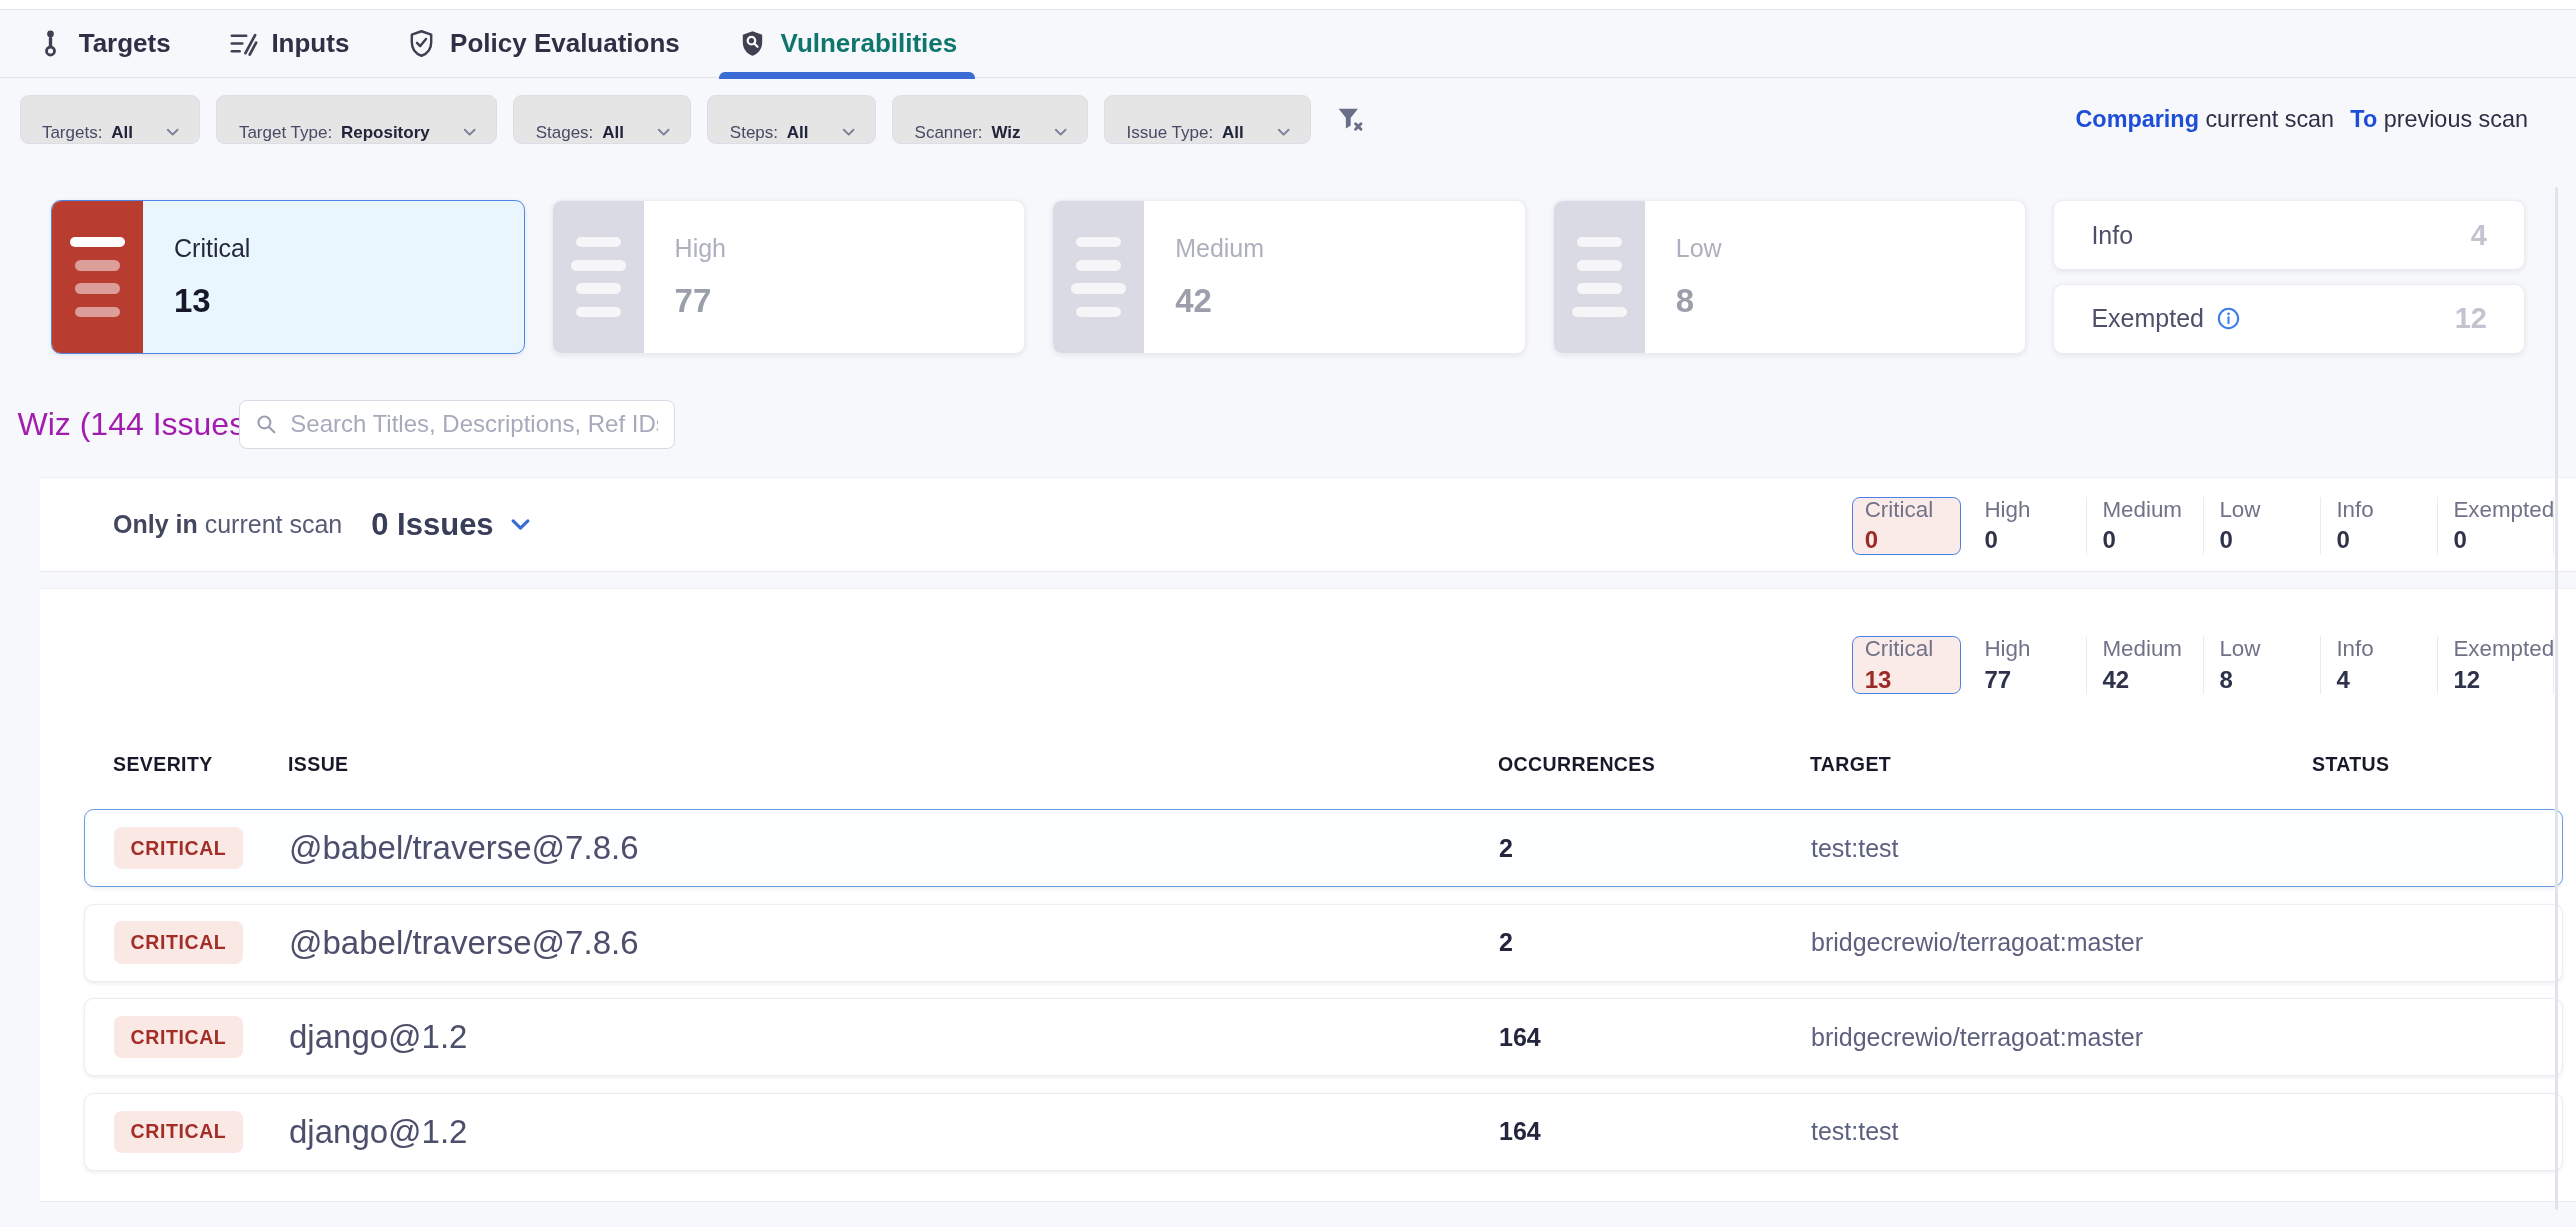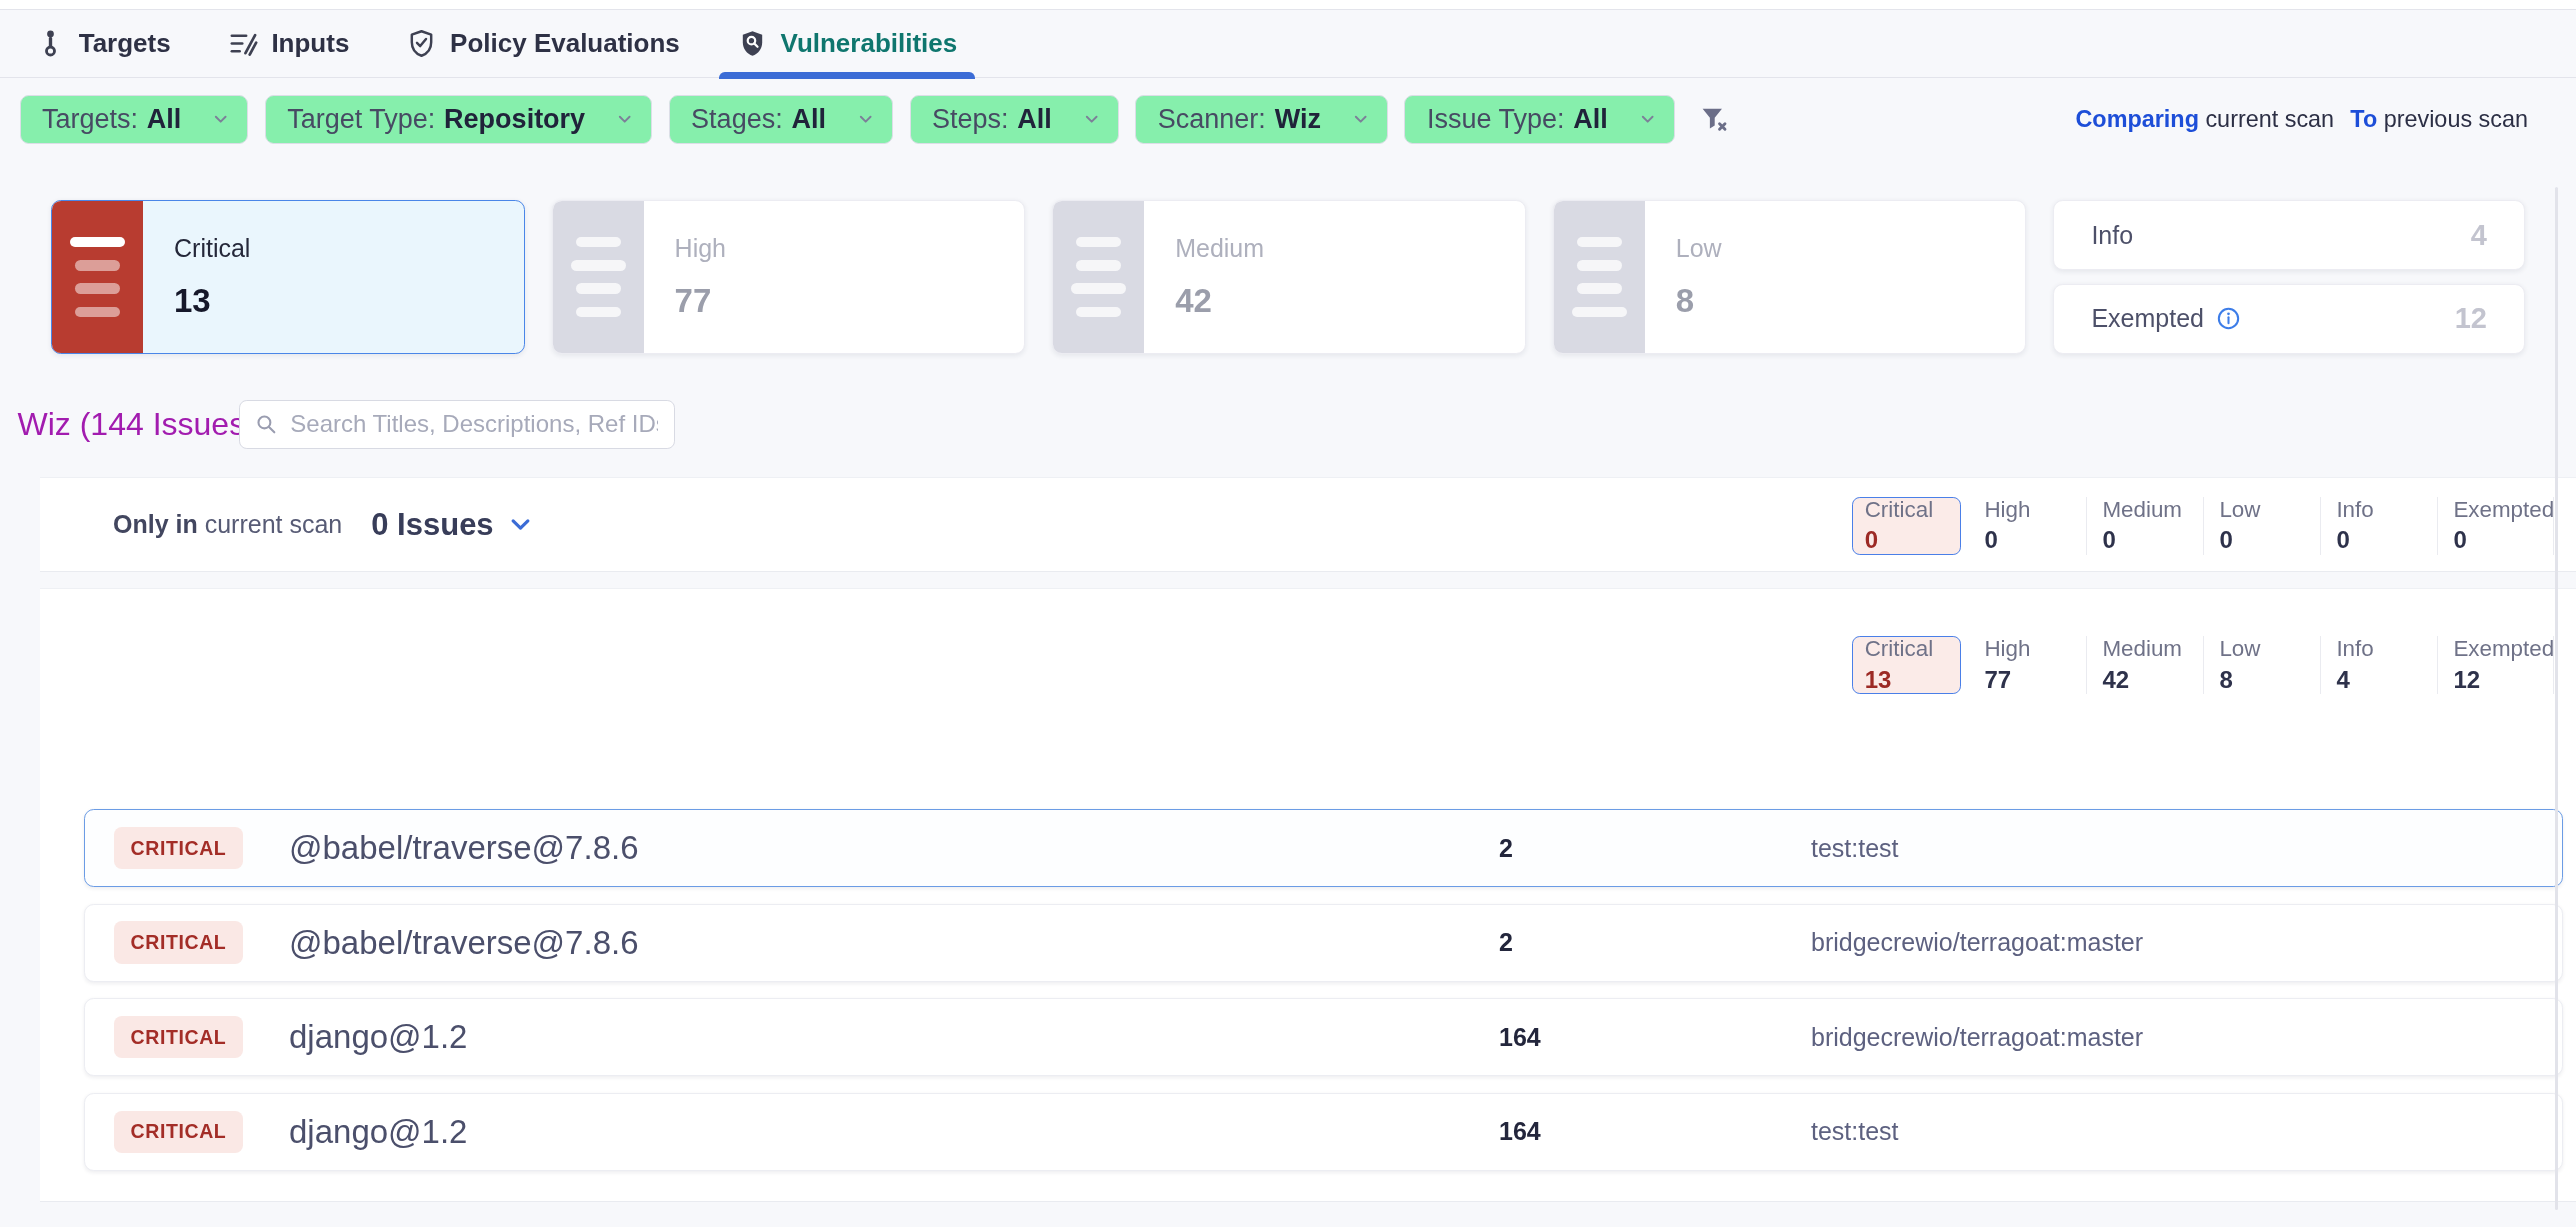--- a/index.html
+++ b/index.html
@@ -12,21 +12,21 @@
   
   .tabbar{position:absolute;left:0;top:9.7px;width:100%;height:68px;background:#f7f8fb;border-bottom:1.9px solid #e3e4eb;
           box-sizing:border-box;display:flex;align-items:stretch;padding-left:35px;gap:57px;}
   .tab{position:relative;display:flex;align-items:center;gap:12.7px;font-size:26px;font-weight:600;color:#2e3145;cursor:pointer;}
   .tab .ticon{display:flex;align-items:center;}
   .tab.active{color:#0f766e;}
   .tab.active::after{content:"";position:absolute;left:-17.5px;right:-17.5px;bottom:-1.9px;height:6.8px;background:#3b6cd6;border-radius:5.8px 5.8px 0 0;}
 
   
   .filterbar{position:absolute;left:0;top:80px;width:100%;height:78px;display:flex;align-items:center;padding-left:19.5px;gap:16.6px;box-sizing:border-box;}
-  .fbtn{display:flex;align-items:center;height:47px;padding:0 15.6px 0 21.4px;border:1.9px solid #dcdee7;border-radius:8.8px;background:#86efac;font-size:27px;cursor:pointer;}
+  .fbtn{display:flex;align-items:flex-end;height:47px;padding:0 15.6px 0 21.4px;border:1.9px solid #dcdee7;border-radius:8.8px;background:#e5e5e5;font-size:17px;cursor:pointer;}
   .fbtn .flabel{color:#474a63;margin-right:8.8px;}
   .fbtn .fvalue{color:#20233a;font-weight:700;}
   .fbtn .chev{margin-left:29px;display:flex;align-items:center;}
   .fclear{margin-left:7.8px;display:flex;align-items:center;cursor:pointer;}
   .comparing{position:absolute;right:48px;top:50%;transform:translateY(-50%);font-size:23.4px;color:#2c2f45;}
   .comparing b{color:#1d4ed8;}
   .comparing .sp{display:inline-block;width:9.7px;}
 
   
   .cards{position:absolute;left:51px;right:51px;top:200px;height:154px;display:flex;gap:27px;}
@@ -364,20 +364,27 @@
       <div class="chip">
         <span class="chlabel">Info</span>
         <span class="chvalue">4</span>
       </div>
       <div class="chip">
         <span class="chlabel">Exempted</span>
         <span class="chvalue">12</span>
       </div>
     </div>
 
+    <div class="thead">
+      <span>SEVERITY</span>
+      <span>ISSUE</span>
+      <span>OCCURRENCES</span>
+      <span>TARGET</span>
+      <span>STATUS</span>
+    </div>
 
     <div class="rows">
       <div class="trow selected">
         <span class="badge">CRITICAL</span>
         <span class="c-issue">@babel/traverse@7.8.6</span>
         <span class="c-occ">2</span>
         <span class="c-target">test:test</span>
         <span class="c-status"></span>
       </div>
       <div class="trow">

